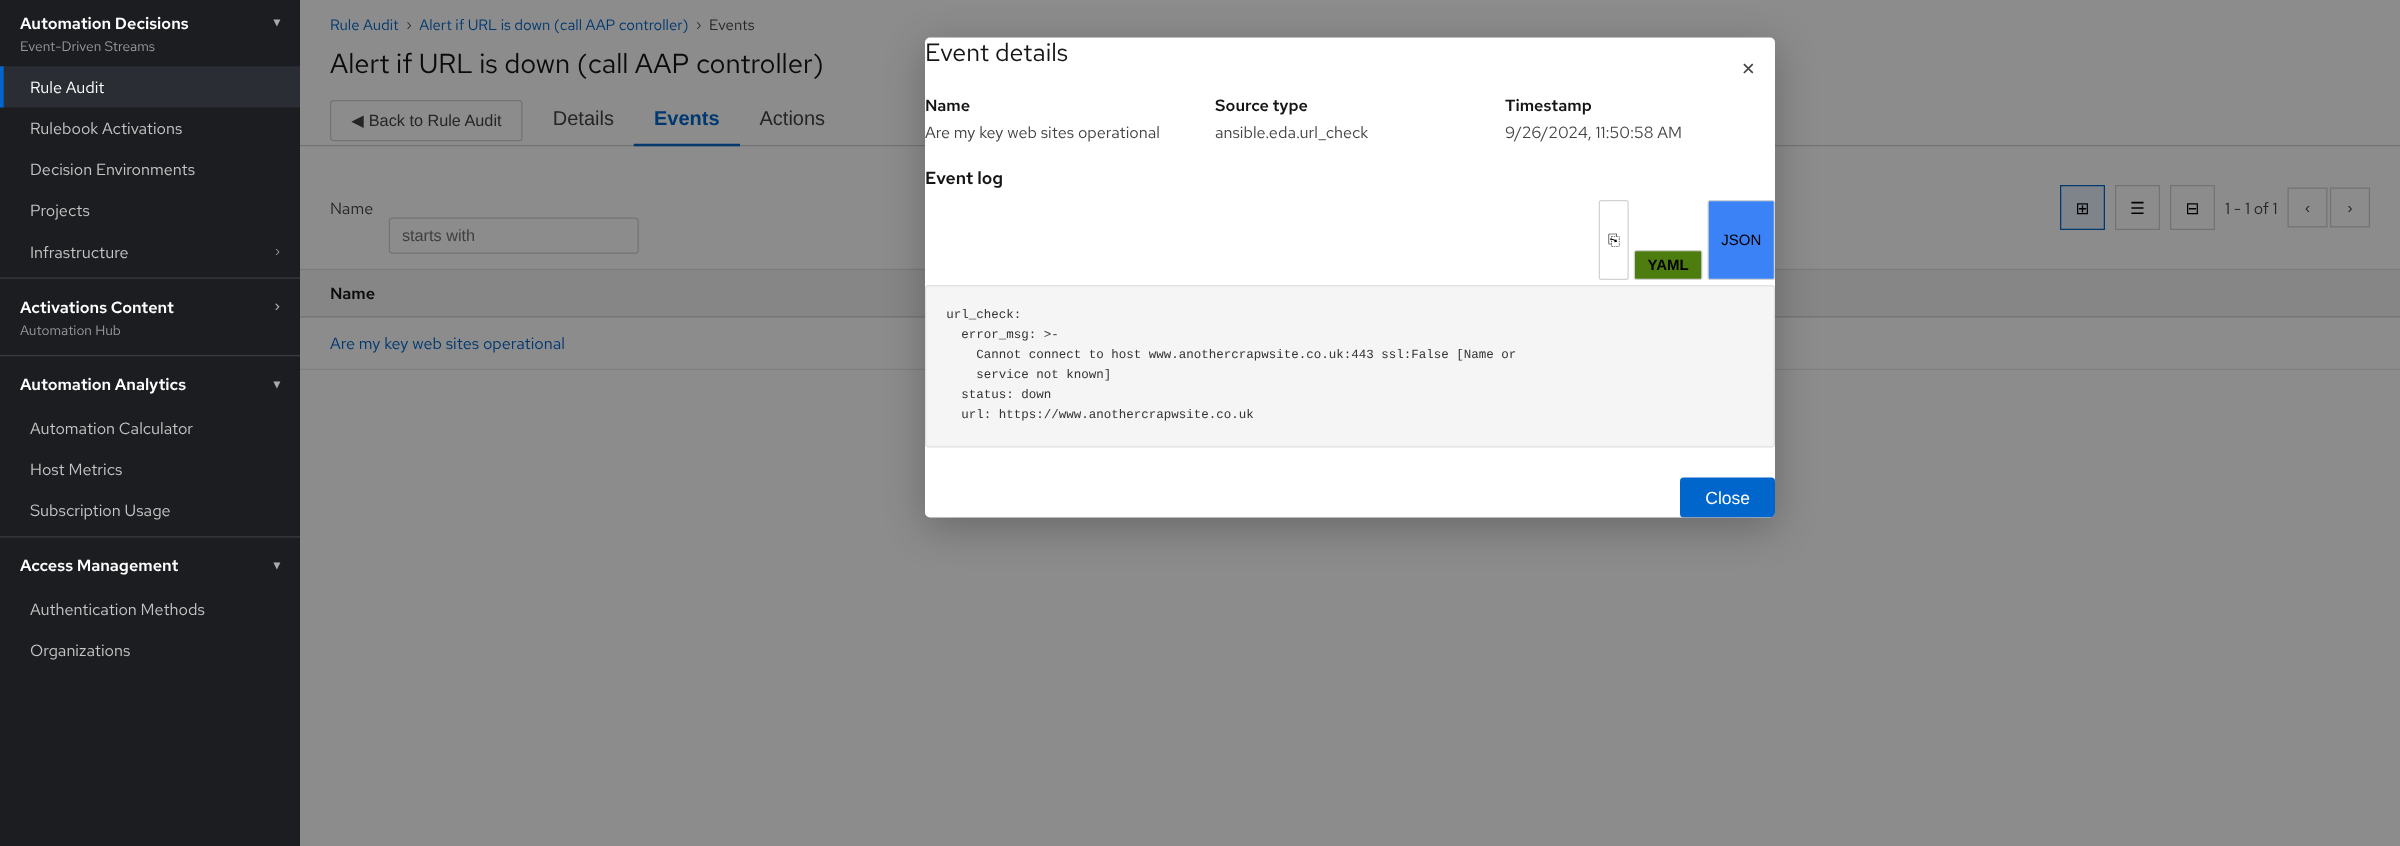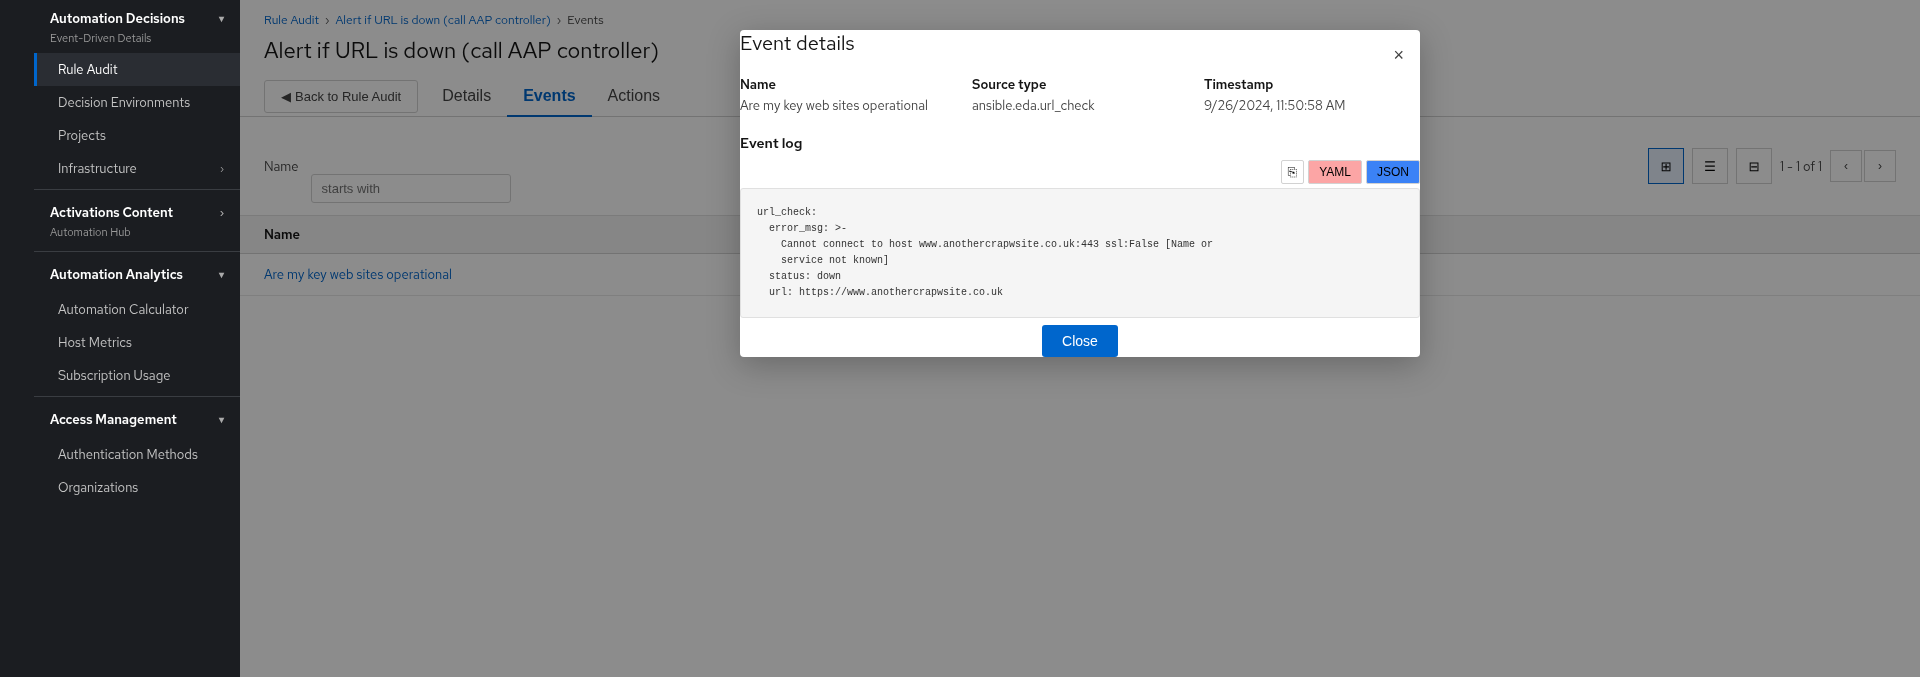--- a/index.html
+++ b/index.html
@@ -8,21 +8,20 @@
     
     .sidebar {
       width: 240px;
       min-width: 240px;
       background: #1b1d21;
       color: #e0e0e0;
       display: flex;
       flex-direction: column;
       overflow-y: auto;
       height: 677px;
-      padding-left: 34px;
     }
     .sidebar-section-header {
       display: flex;
       align-items: center;
       justify-content: space-between;
       padding: 10px 16px;
       color: #fff;
       font-size: 13px;
       font-weight: 600;
       cursor: pointer;
@@ -294,22 +293,23 @@
     }
     .log-btn {
       padding: 4px 10px;
       font-size: 12px;
       border: 1px solid #d2d2d2;
       background: #3b82f6;
       cursor: pointer;
       border-radius: 2px;
     }
     .log-btn.active {
-      background: #fca5a5;
-      font-weight: 400;
+      background: #4d7c0f;
+      font-weight: 700;
+      margin-top: 40px;
     }
     .copy-btn {
       border: 1px solid #d2d2d2;
       background: #fff;
       padding: 4px 6px;
       cursor: pointer;
       border-radius: 2px;
       font-size: 12px;
     }
     .event-log-area {
@@ -319,46 +319,49 @@
       padding: 16px;
       font-family: 'Courier New', monospace;
       font-size: 10px;
       color: #333;
       line-height: 1.6;
       min-height: 110px;
       white-space: pre;
     }
     .modal-footer {
       display: flex;
-      justify-content: center;
-      margin-top: 7px;
+      justify-content: flex-end;
+      margin-top: 24px;
     }
     .close-btn {
       background: #06c;
       color: #fff;
       border: none;
       padding: 8px 20px;
       font-size: 14px;
       border-radius: 3px;
       cursor: pointer;
     }
   </style>
 </head>
 <body>
 
 <nav class="sidebar">
 
   <div class="sidebar-section-header with-sub">
     <span>Automation Decisions</span>
     <span class="chevron">▾</span>
   </div>
-  <div class="sidebar-subtitle">Event-Driven Details</div>
+  <div class="sidebar-subtitle">Event-Driven Streams</div>
 
   <div class="sidebar-item active">
     <span>Rule Audit</span>
+  </div>
+  <div class="sidebar-item">
+    <span>Rulebook Activations</span>
   </div>
   <div class="sidebar-item">
     <span>Decision Environments</span>
   </div>
   <div class="sidebar-item">
     <span>Projects</span>
   </div>
   <div class="sidebar-item sidebar-item-infrastructure">
     <span>Infrastructure</span>
     <span class="chevron">›</span>

